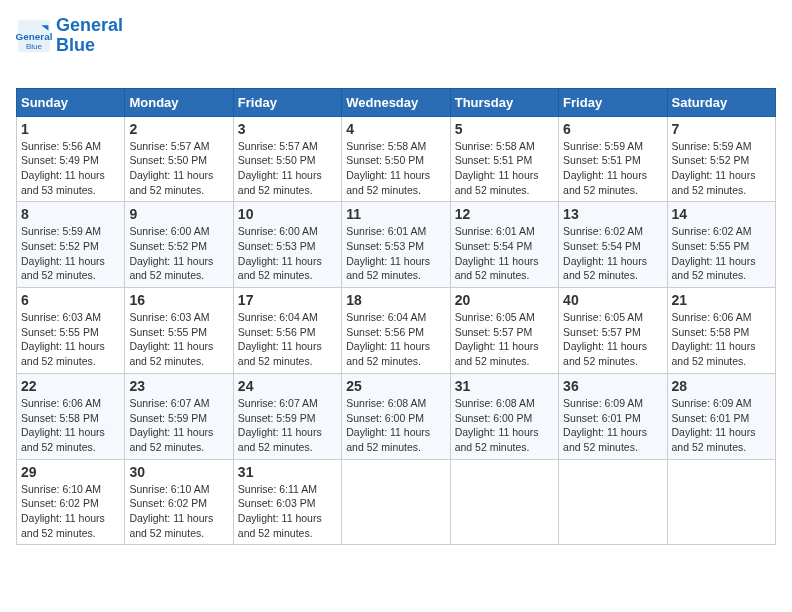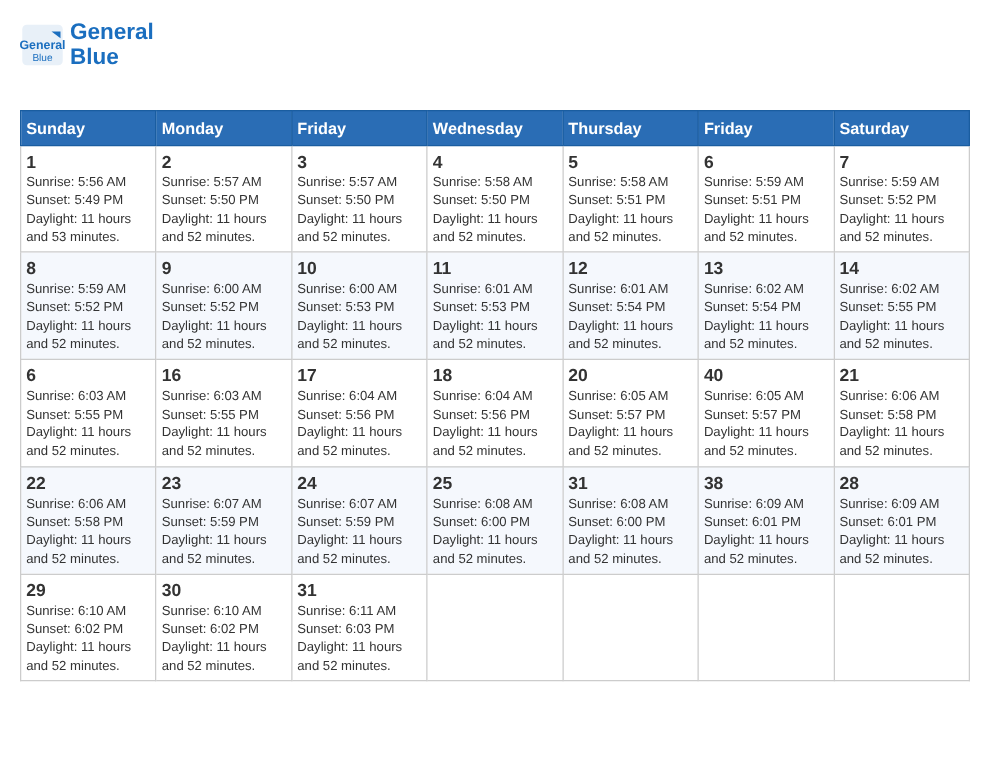--- a/index.html
+++ b/index.html
@@ -334,21 +334,21 @@
       </td>
         <td>
         <span class="day-number">31</span>
         <div class="day-info">
           Sunrise: 6:08 AM<br>
           Sunset: 6:00 PM<br>
           Daylight: 11 hours and 52 minutes.
         </div>
       </td>
         <td>
-        <span class="day-number">38</span>
+        <span class="day-number">36</span>
         <div class="day-info">
           Sunrise: 6:09 AM<br>
           Sunset: 6:01 PM<br>
           Daylight: 11 hours and 52 minutes.
         </div>
       </td>
         <td>
         <span class="day-number">28</span>
         <div class="day-info">
           Sunrise: 6:09 AM<br>

